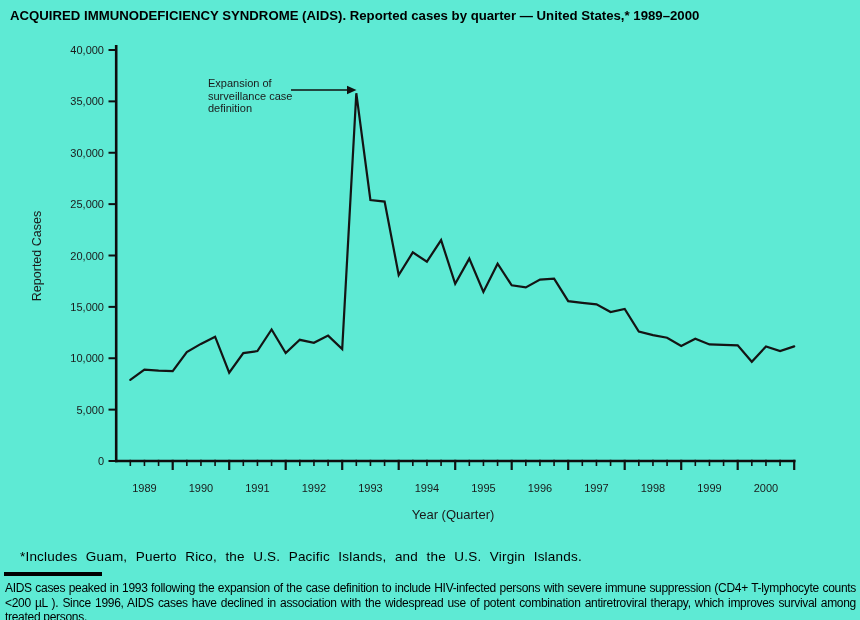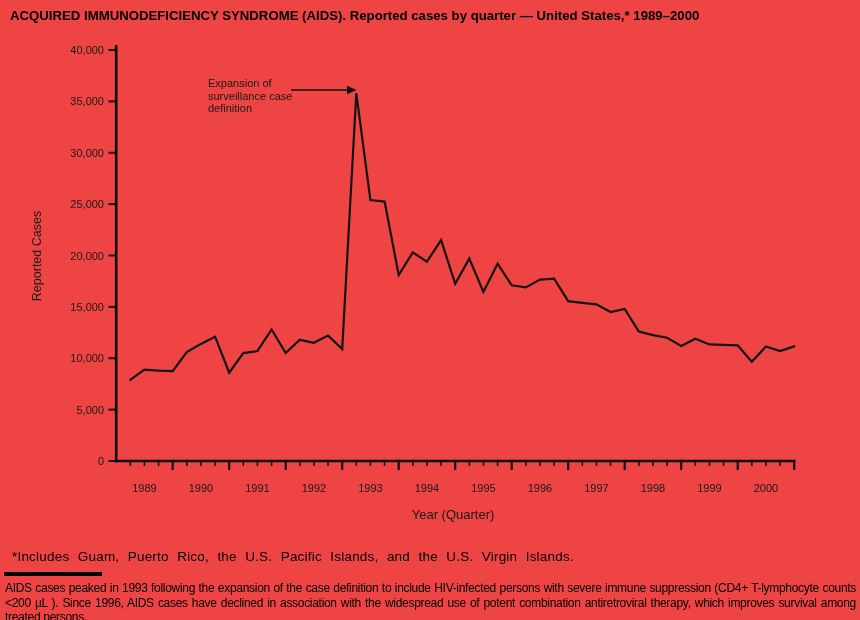--- a/index.html
+++ b/index.html
@@ -1,22 +1,22 @@
 <!DOCTYPE html>
 <html><head>
 <meta charset="utf-8">
 <style>
   html,body{margin:0;padding:0;background:#fff;}
-  #page{position:relative;width:860px;height:620px;background:#ef4444;overflow:hidden;
+  #page{position:relative;width:860px;height:620px;background:#5eead4;overflow:hidden;
         font-family:"Liberation Sans",sans-serif;color:#111;}
   #title{position:absolute;left:10px;top:8px;font-size:13.2px;font-weight:bold;
          letter-spacing:0px;color:#000;white-space:nowrap;}
   #chart-svg{position:absolute;left:0;top:0;}
   #chart-svg text{font-family:"Liberation Sans",sans-serif;fill:#1a1a1a;}
-  #fn-asterisk{position:absolute;left:12px;top:549px;font-size:13.5px;word-spacing:4.5px;
+  #fn-asterisk{position:absolute;left:20px;top:549px;font-size:13.5px;word-spacing:4.5px;
                letter-spacing:0.2px;color:#000;white-space:nowrap;}
   #fn-rule{position:absolute;left:4px;top:572px;width:98px;height:4px;background:#000;}
   #fn-note{position:absolute;left:5px;top:581px;width:851px;font-size:12px;line-height:1.22;
            letter-spacing:-0.3px;text-align:justify;color:#000;}
 </style>
 </head>
 <body>
 
 <div id="page">
   <div id="title">ACQUIRED IMMUNODEFICIENCY SYNDROME (AIDS). Reported cases by quarter — United States,* 1989–2000</div>

